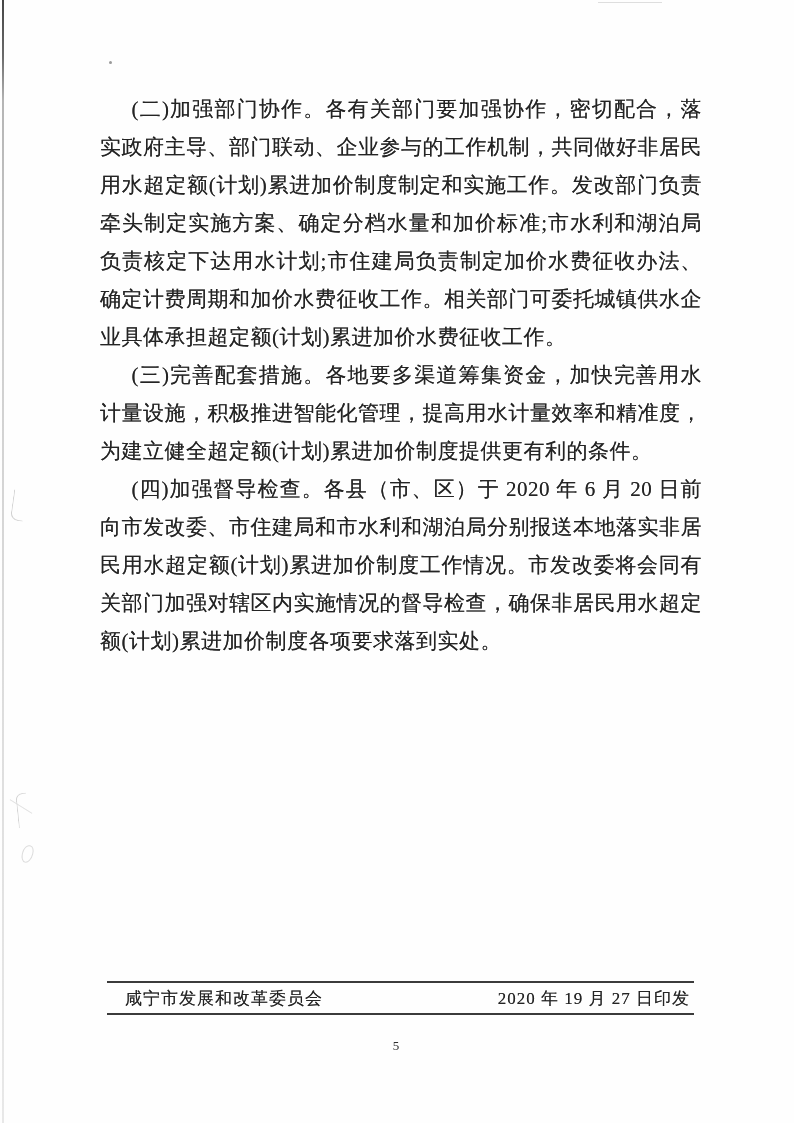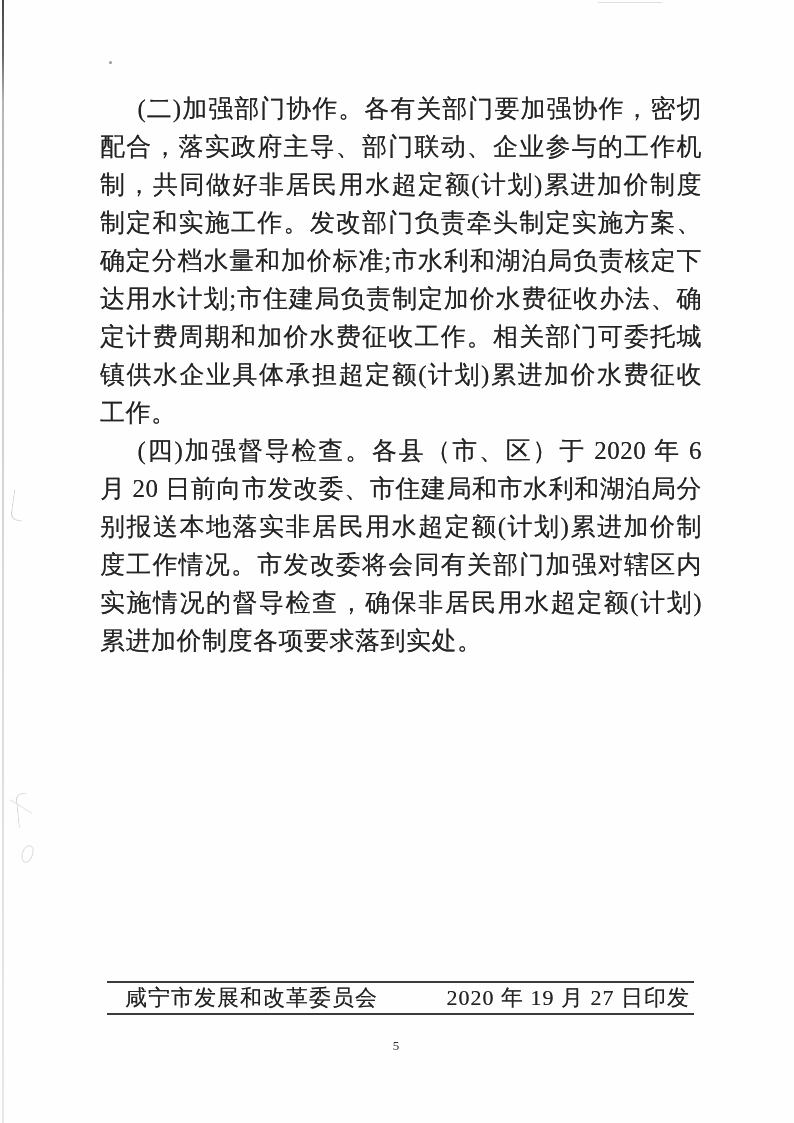--- a/index.html
+++ b/index.html
@@ -48,40 +48,40 @@
     left: 598px; top: 2px; width: 64px; height: 1px;
     background: #dedede;
   }
   .content {
     position: absolute;
     left: 100px; top: 90px;
     width: 602px;
   }
   .content p {
     margin: 0;
-    font-size: 25px;
+    font-size: 21px;
     line-height: 38px;
     letter-spacing: 0.5px;
     text-align: justify;
     text-justify: inter-character;
     text-indent: 1.5em;
     text-shadow: 0 0 0.6px rgba(45,45,45,0.75);
   }
   .colophon {
     position: absolute;
     left: 107px; top: 981px;
     width: 565px; height: 30px;
     border-top: 2px solid #3b3b3b;
     border-bottom: 2px solid #3b3b3b;
     display: flex;
     align-items: center;
     justify-content: space-between;
     padding: 0 4px 0 18px;
     box-sizing: content-box;
-    font-size: 22px;
+    font-size: 17px;
     letter-spacing: 1px;
     text-shadow: 0 0 0.5px rgba(45,45,45,0.7);
   }
   .page-number {
     position: absolute;
     left: 388px; top: 1038px;
     width: 16px;
     text-align: center;
     font-size: 13px;
     color: #2e2e2e;
@@ -95,20 +95,21 @@
   <div class="scan-edge"></div>
   <div class="artifact a-dot" style="left:109px; top:61px;"></div>
   <div class="artifact a-mark1"></div>
   <div class="artifact a-mark2"></div>
   <div class="artifact a-mark3"></div>
   <div class="artifact a-diag"></div>
   <div class="artifact a-topline"></div>
 
   <div class="content">
     <p>(二)加强部门协作。各有关部门要加强协作，密切配合，落实政府主导、部门联动、企业参与的工作机制，共同做好非居民用水超定额(计划)累进加价制度制定和实施工作。发改部门负责牵头制定实施方案、确定分档水量和加价标准;市水利和湖泊局负责核定下达用水计划;市住建局负责制定加价水费征收办法、确定计费周期和加价水费征收工作。相关部门可委托城镇供水企业具体承担超定额(计划)累进加价水费征收工作。</p>
+    <p>(三)完善配套措施。各地要多渠道筹集资金，加快完善用水计量设施，积极推进智能化管理，提高用水计量效率和精准度，为建立健全超定额(计划)累进加价制度提供更有利的条件。</p>
     <p>(四)加强督导检查。各县（市、区）于 2020 年 6 月 20 日前向市发改委、市住建局和市水利和湖泊局分别报送本地落实非居民用水超定额(计划)累进加价制度工作情况。市发改委将会同有关部门加强对辖区内实施情况的督导检查，确保非居民用水超定额(计划)累进加价制度各项要求落到实处。</p>
   </div>
 
   <div class="colophon">
     <span>咸宁市发展和改革委员会</span>
     <span>2020 年 19 月 27 日印发</span>
   </div>
 
   <div class="page-number">5</div>
 

